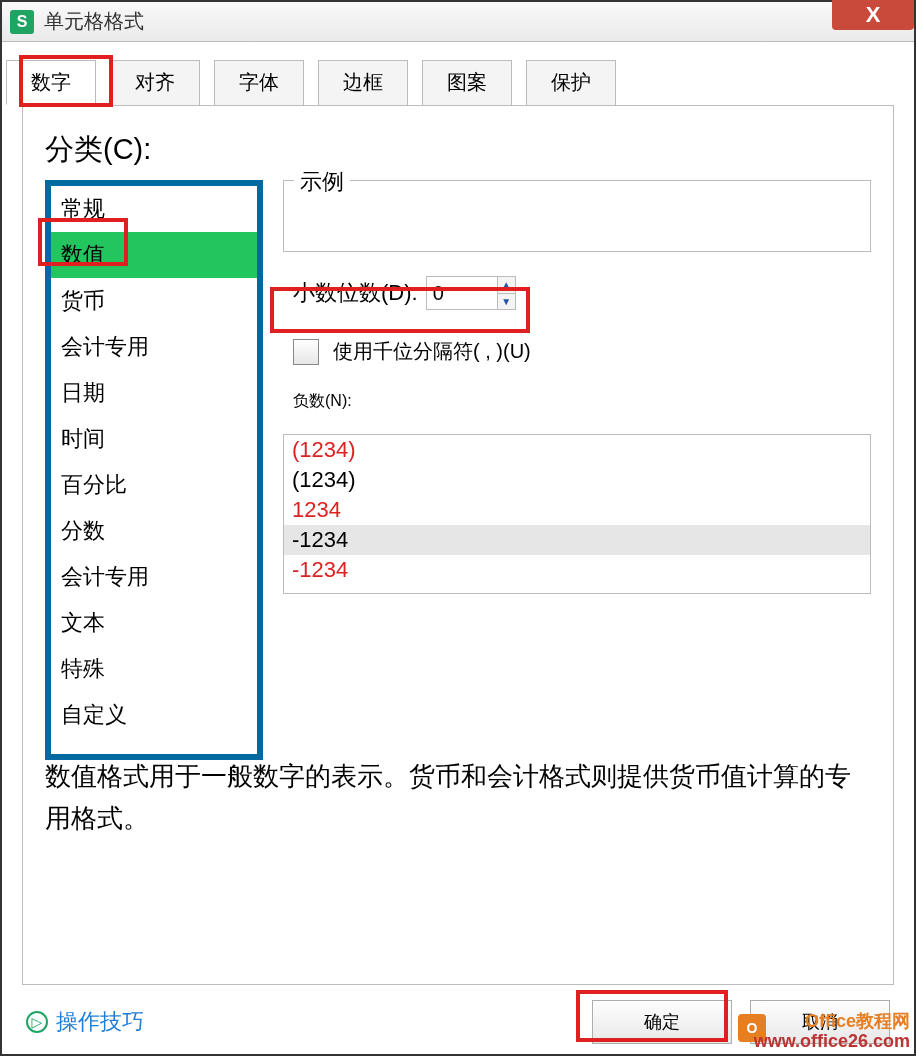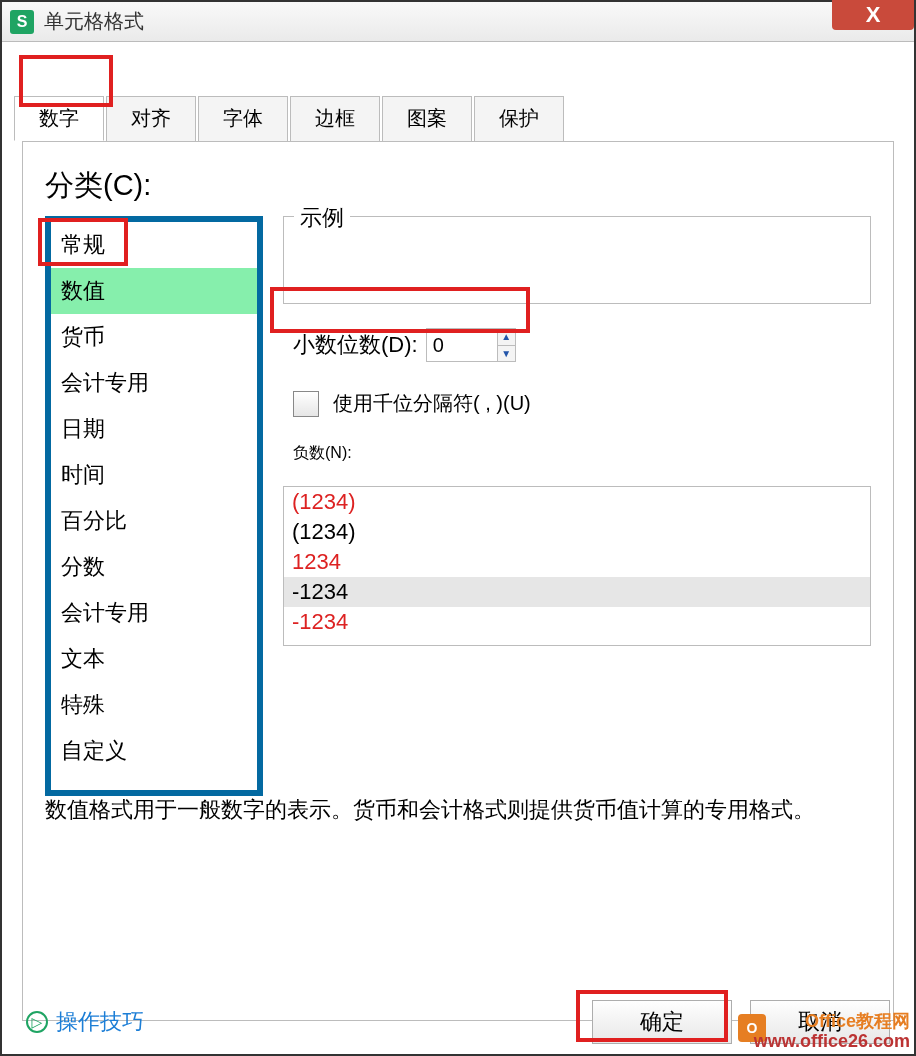--- a/index.html
+++ b/index.html
@@ -36,23 +36,22 @@
       position: absolute; right: 0; top: -2px;
       width: 82px; height: 30px;
       background: #c94a3b;
       color: #fff;
       font-size: 22px; font-weight: bold;
       display: flex; align-items: center; justify-content: center;
       border-bottom-left-radius: 4px; border-bottom-right-radius: 4px;
     }
     .tabs {
       display: flex;
-      padding: 18px 20px 0 12px;
-      gap: 0;
-      margin-top: 36px;
+      padding: 18px 20px 0 4px;
+      gap: 12px;
     }
     .tab {
       padding: 8px 24px;
       background: #f4f4f4;
       border: 1px solid #bcbcbc;
       border-bottom: none;
       cursor: pointer;
       font-size: 20px;
       margin-right: 2px;
     }
@@ -71,25 +70,25 @@
       height: 580px;
       border: 6px solid #0369a1;
       background: #fff;
       overflow: hidden;
     }
     .cat-item {
       padding: 8px 10px;
       font-size: 22px;
       cursor: pointer;
     }
-    .cat-item.selected { background: #86efac; }
+    .cat-item.selected { background: #22c55e; }
     .right-pane { flex: 1; }
     .fieldset-sample {
       border: 1px solid #bcbcbc;
-      height: 88px;
+      height: 72px;
       margin-bottom: 24px;
       position: relative;
     }
     .fieldset-legend {
       position: absolute; top: -14px; left: 10px;
       background: #fff; padding: 0 6px;
       font-size: 22px;
     }
     .decimal-row {
       display: flex; align-items: center;
@@ -128,41 +127,41 @@
       overflow: hidden;
       margin-top: 22px;
     }
     .neg-item { padding: 2px 8px; font-size: 22px; cursor: pointer; }
     .neg-item.red { color: #d22; }
     .neg-item.selected { background: #e6e6e6; }
     .desc-text {
       position: absolute;
       left: 22px; right: 22px;
       top: 650px;
-      font-size: 22px;
+      font-size: 26px;
       line-height: 1.6;
     }
     .footer {
       position: absolute;
       bottom: 12px; left: 0; right: 0;
       display: flex; align-items: center;
       padding: 0 26px;
     }
     .help-link { color: #1c7ed6; display:flex; align-items:center; gap:8px; font-size:22px; cursor:pointer;}
     .help-icon {
       width: 22px; height: 22px; border: 2px solid #1fa463; border-radius: 50%;
       display:flex; align-items:center; justify-content:center;
       color:#1fa463; font-size:14px;
     }
     .footer-btns { margin-left: auto; display:flex; gap: 18px;}
     .btn {
       width: 140px; height: 44px;
       border: 1px solid #adadad;
       background: linear-gradient(#fefefe,#e8e8e8);
-      font-size: 22px;
+      font-size: 18px;
       display:flex; align-items:center; justify-content:center;
       cursor:pointer;
     }
     
     .hl { position:absolute; border: 4px solid #e02020; pointer-events:none; }
     .hl1 { left: 19px; top: 55px; width: 94px; height: 52px; }
     .hl2 { left: 38px; top: 218px; width: 90px; height: 48px; }
     .hl3 { left: 270px; top: 287px; width: 260px; height: 46px; }
     .hl4 { left: 576px; top: 990px; width: 152px; height: 52px; }
     .watermark {

